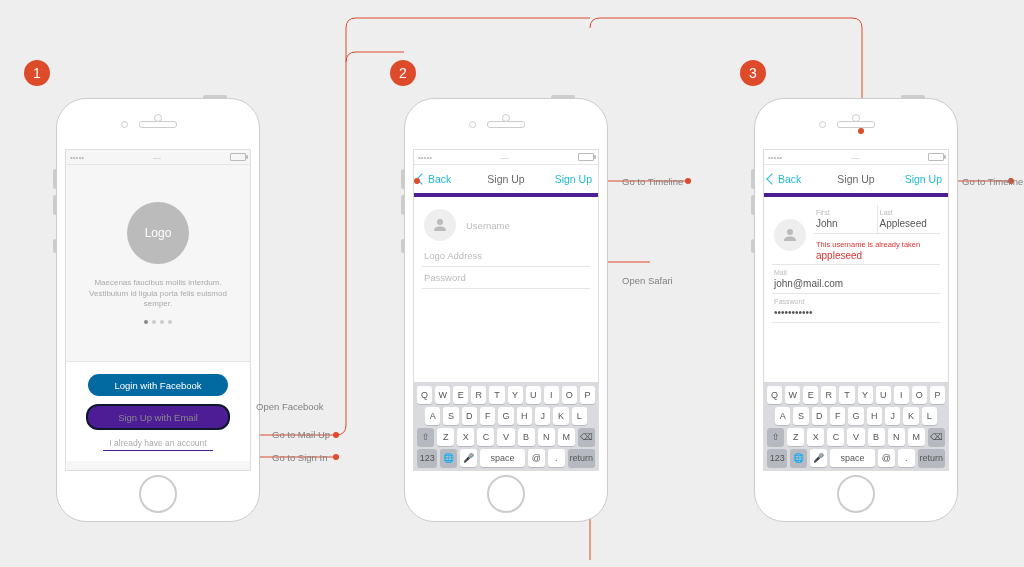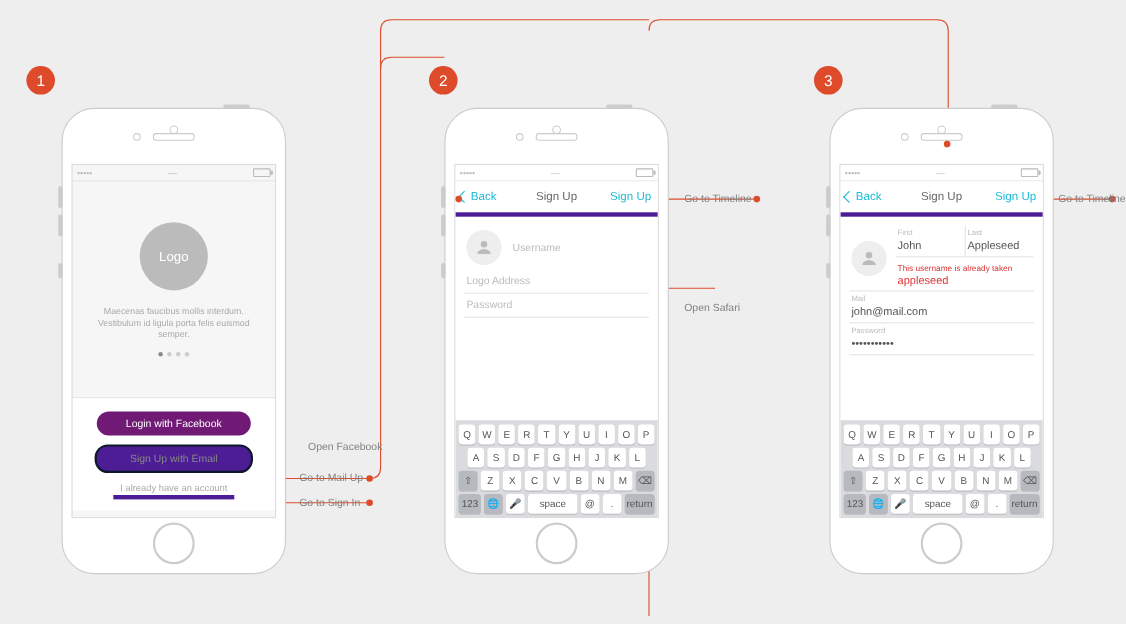--- a/index.html
+++ b/index.html
@@ -23,23 +23,23 @@
   .chevron{width:7px;height:7px;border-left:1.5px solid #1fbad6;border-bottom:1.5px solid #1fbad6;transform:rotate(45deg)}
   
   .hero{height:196px;display:flex;flex-direction:column;align-items:center;justify-content:center;padding:0 14px;text-align:center}
   .logo{width:62px;height:62px;border-radius:50%;background:#bbb;color:#fff;display:flex;align-items:center;justify-content:center;font-size:12px;margin-bottom:14px}
   .tagline{font-size:8px;line-height:1.35;color:#aaa}
   .dots{display:flex;gap:4px;justify-content:center;margin-top:10px}
   .dot{width:4px;height:4px;border-radius:50%;background:#ccc}
   .dot.on{background:#888}
   .actions{background:#fff;border-top:1px solid #e5e5e5;padding:12px 16px 10px;display:flex;flex-direction:column;align-items:center;gap:8px}
   .pill{width:140px;height:22px;border-radius:12px;display:flex;align-items:center;justify-content:center;font-size:9.5px}
-  .pill.fb{background:#701a75;color:#fff}
+  .pill.fb{background:#0369a1;color:#fff}
   .pill.em{background:#4c1d95;border:2px solid #0f172a;color:#888}
-  .already{font-size:8.5px;color:#aaa;border-bottom:4px solid #4c1d95;padding:0 6px 2px}
+  .already{font-size:8.5px;color:#aaa;border-bottom:1px solid #4c1d95;padding:0 6px 2px}
   
   .form{padding:8px}
   .row{display:flex;align-items:center;border-bottom:1px solid #e5e5e5}
   .avatar{width:32px;height:32px;border-radius:50%;background:#eee;display:flex;align-items:center;justify-content:center;margin:4px 8px 4px 2px;flex:none}
   .avatar svg{width:18px;height:18px;fill:#bbb}
   .names{flex:1;display:flex;flex-direction:column}
   .split{display:flex;border-bottom:1px solid #e5e5e5}
   .half{flex:1;padding:4px 2px}
   .half+.half{border-left:1px solid #e5e5e5}
   .field{border-bottom:1px solid #e5e5e5;padding:5px 2px;font-size:9.5px;color:#bbb}
@@ -115,21 +115,21 @@
         </div>
       </div>
       <div class="actions">
         <div class="pill fb">Login with Facebook</div>
         <div class="pill em">Sign Up with Email</div>
         <div class="already">I already have an account</div>
       </div>
     </div>
   </div>
 
-  <div class="note" style="top:401px;left:280px">Open Facebook</div>
+  <div class="note" style="top:401px;left:256px">Open Facebook</div>
   <div class="note" style="top:429px;left:272px">Go to Mail Up</div>
   <div class="note" style="top:452px;left:272px">Go to Sign In</div>
   <div class="flowdot" style="top:432px;left:333px"></div>
   <div class="flowdot" style="top:454px;left:333px"></div>
 
   <div class="phone" style="top:98px;left:404px">
     <div class="sidebtn power"></div>
     <div class="sidebtn vol" style="top:70px"></div>
     <div class="sidebtn vol" style="top:96px"></div>
     <div class="sidebtn vol" style="top:140px;height:14px"></div>

